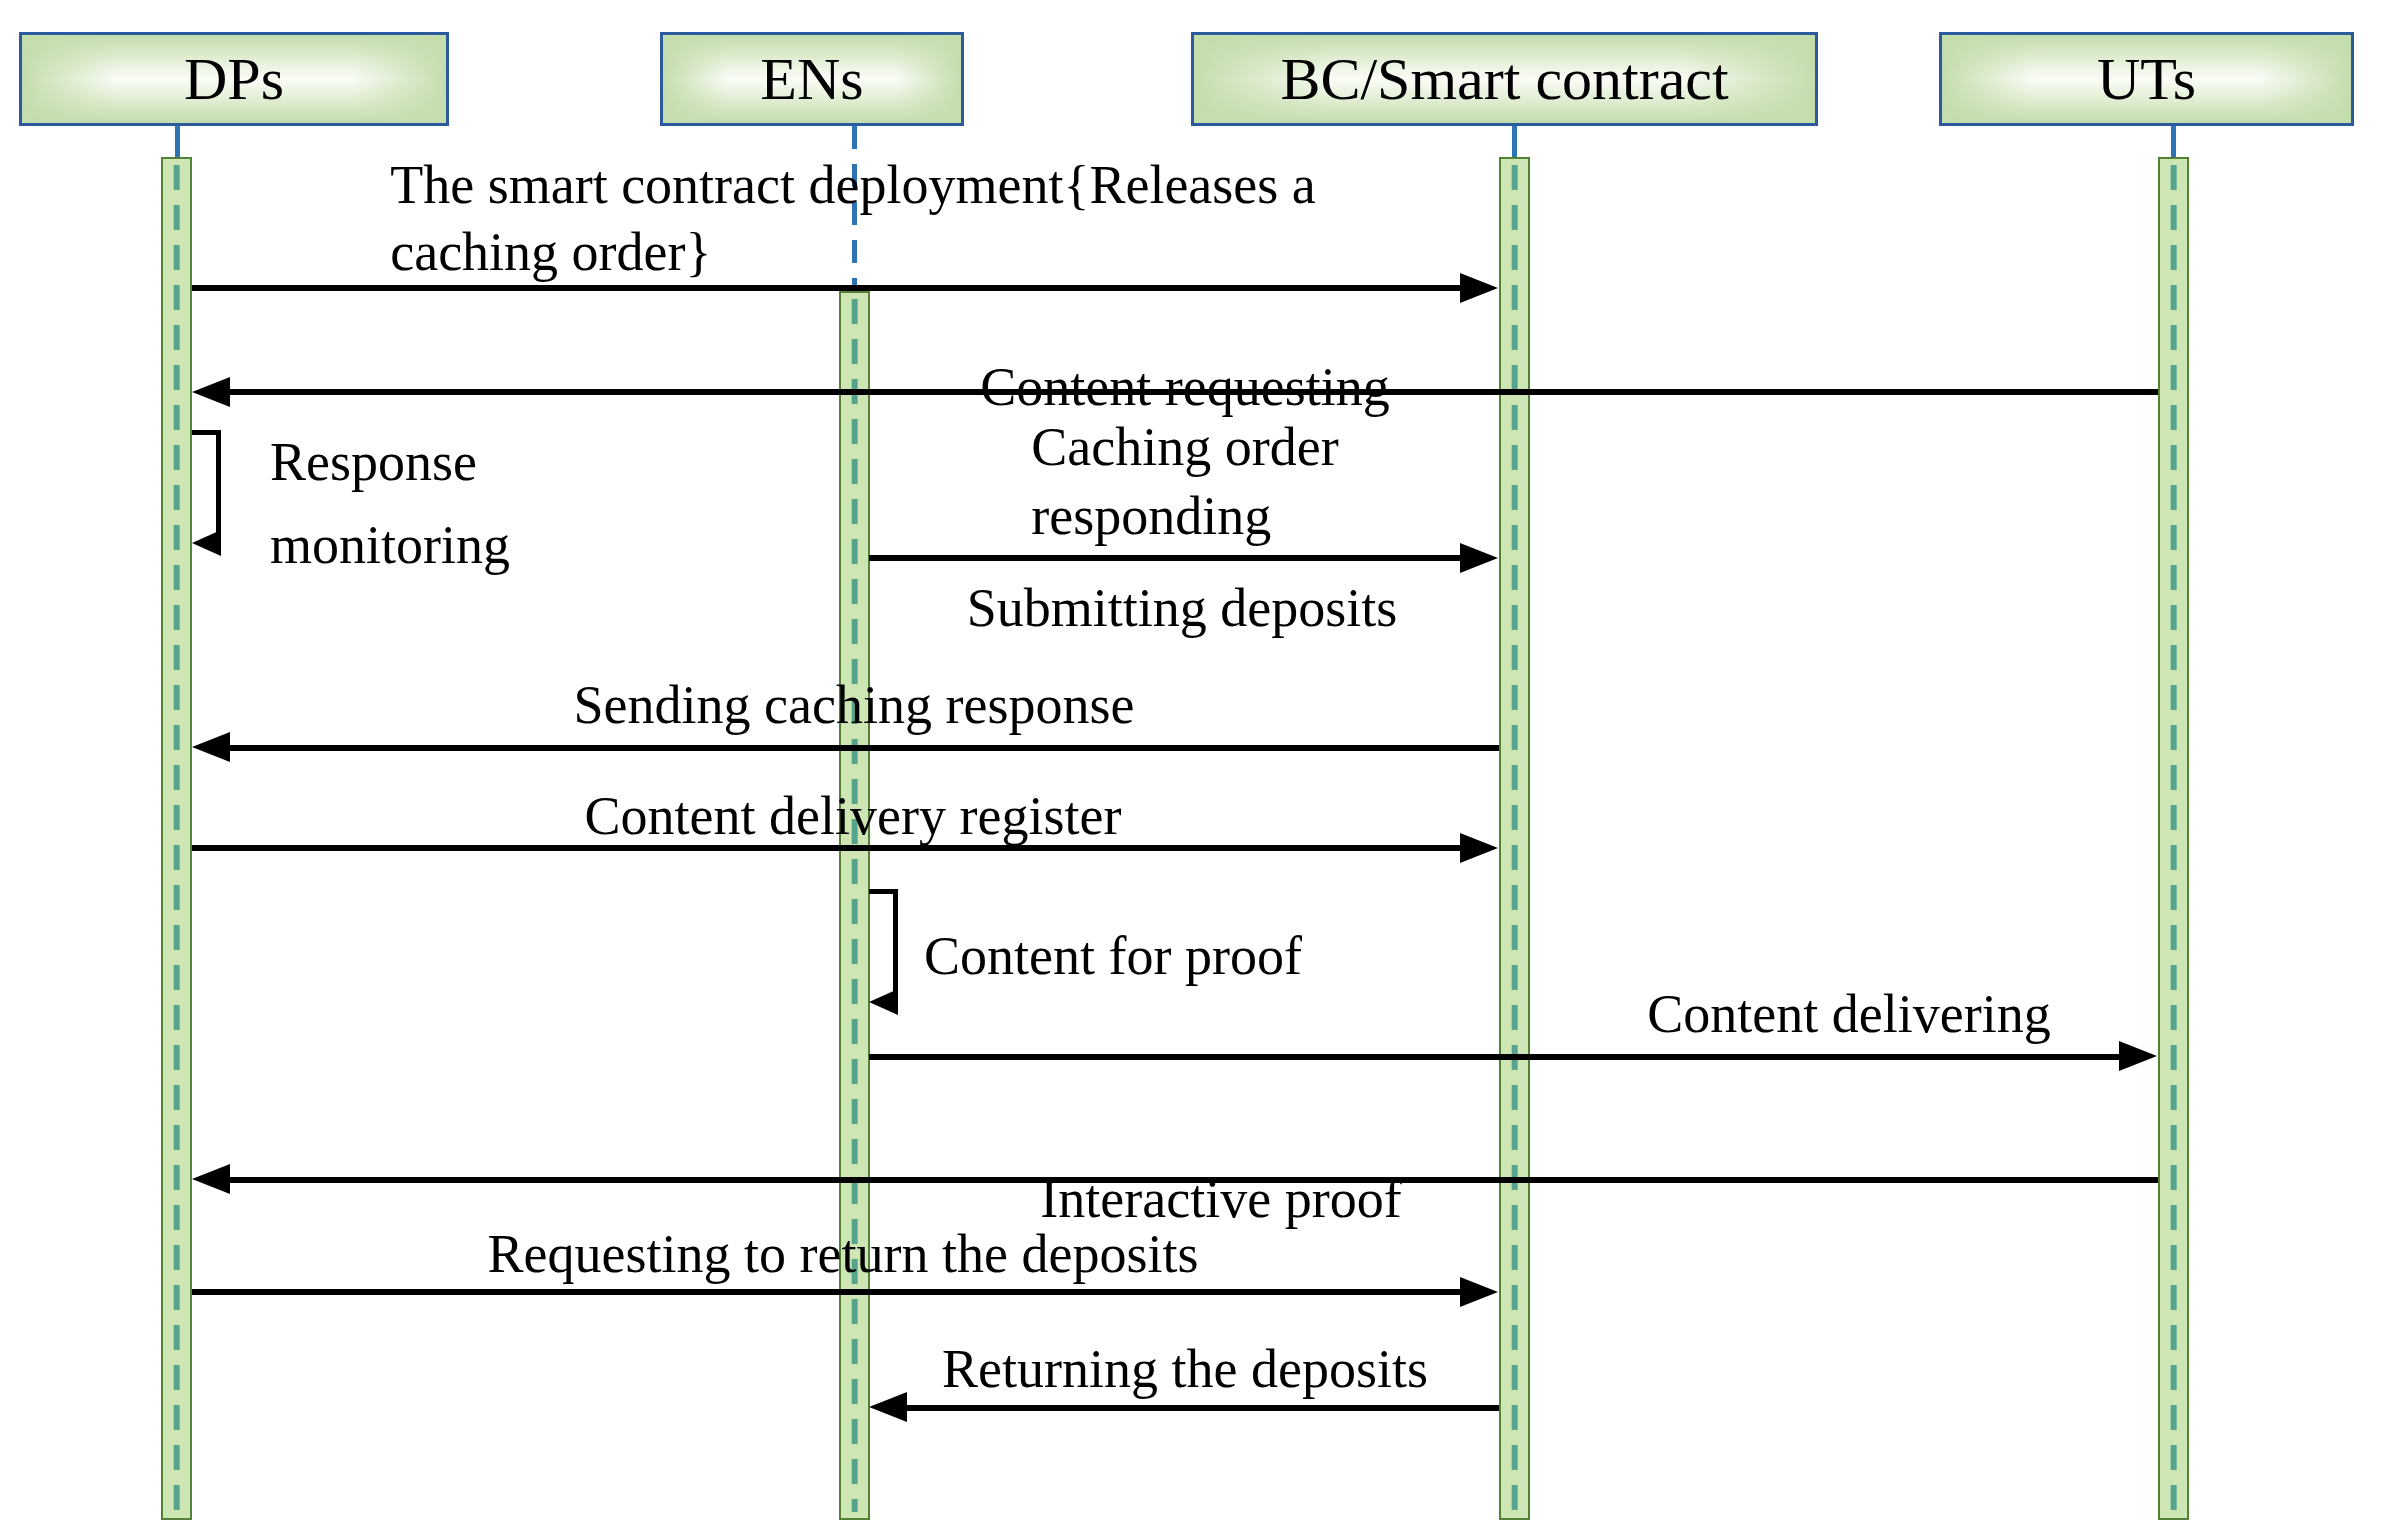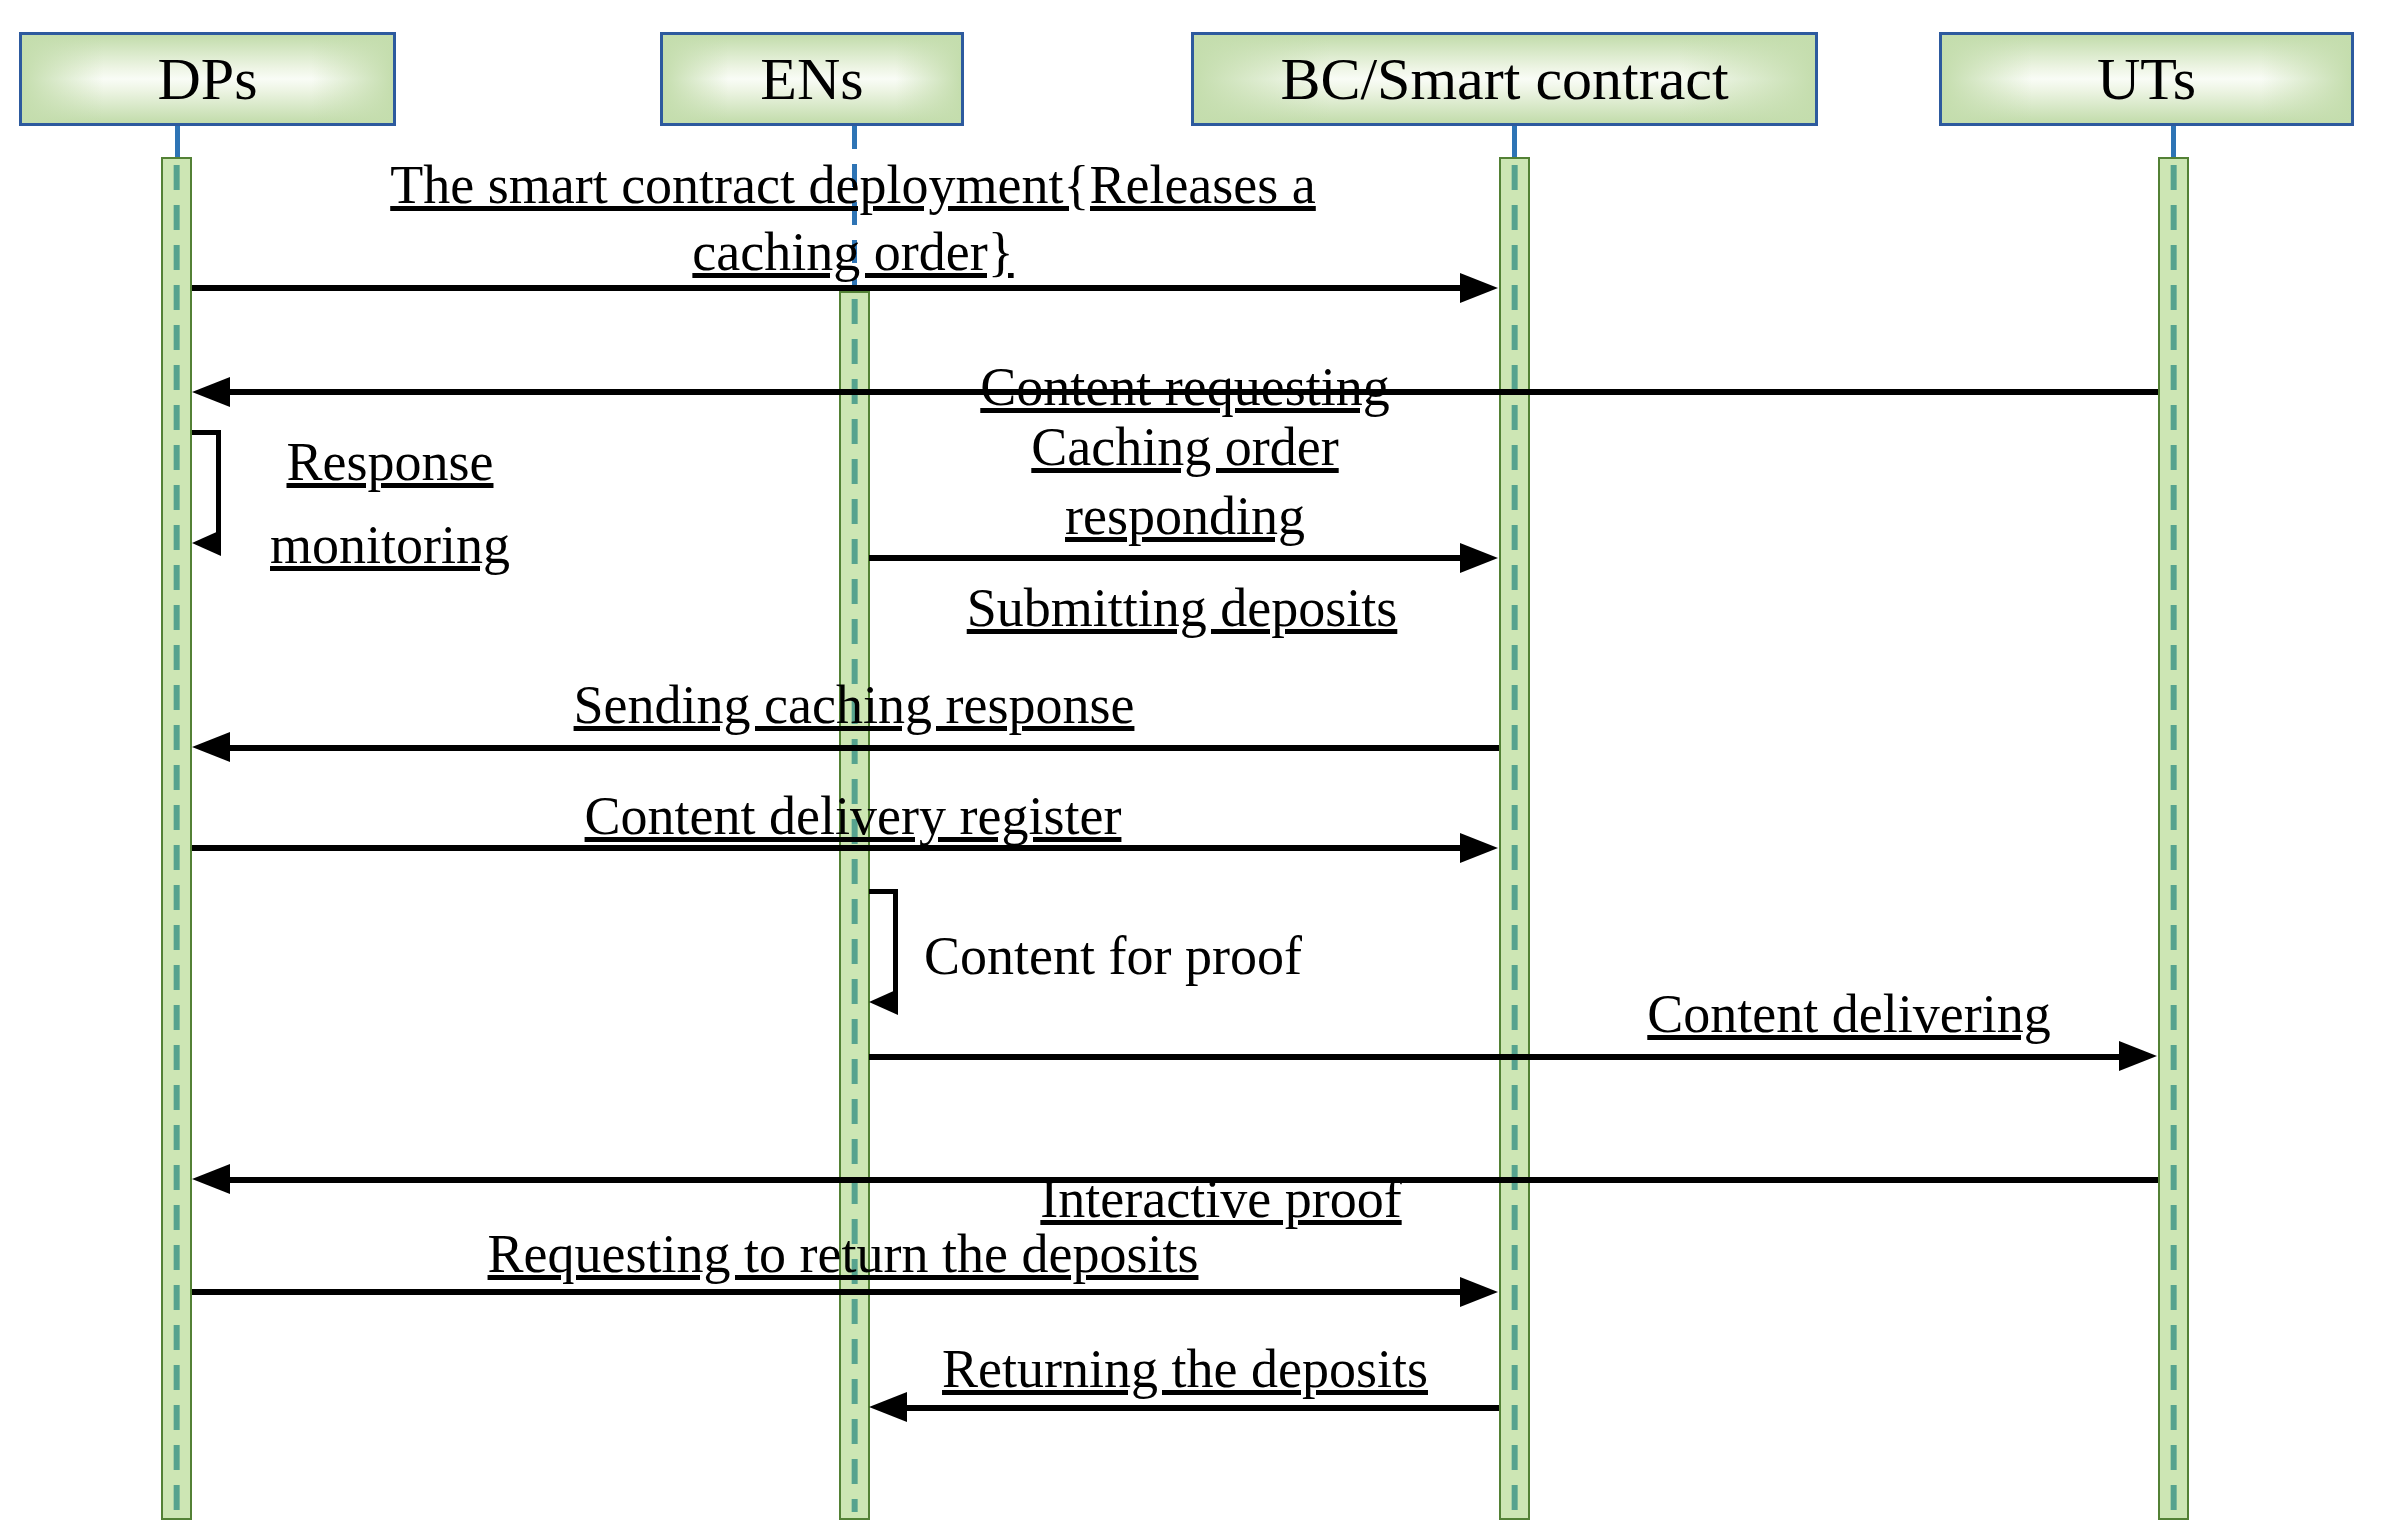--- a/index.html
+++ b/index.html
@@ -50,32 +50,32 @@
     border-top:15.4px solid transparent;border-bottom:15.4px solid transparent;
     border-left:38px solid #000;}
   .head-l{position:absolute;width:0;height:0;
     border-top:15.4px solid transparent;border-bottom:15.4px solid transparent;
     border-right:38px solid #000;}
   .head-l.small{border-top-width:13.4px;border-bottom-width:13.4px;border-right-width:29px;}
   
   .mlabel{
     position:absolute;transform:translateX(-50%);
     font-size:54px;line-height:69px;
-    white-space:nowrap;text-align:center;text-decoration:underline;
+    white-space:nowrap;text-align:left;
   }
   .mlabel-left{
     position:absolute;font-size:54px;line-height:69px;white-space:nowrap;
   }
 </style>
 </head>
 <body>
 
 <div class="canvas">
 
-  <div class="actor" style="left:19px;width:377px;">
+  <div class="actor" style="left:19px;width:430px;">
     <span>DPs</span>
   </div>
   <div class="actor" style="left:660px;width:304px;">
     <span>ENs</span>
   </div>
   <div class="actor" style="left:1191px;width:627px;">
     <span>BC/Smart contract</span>
   </div>
   <div class="actor" style="left:1939px;width:415px;align-items:center;">
     <span>UTs</span>

